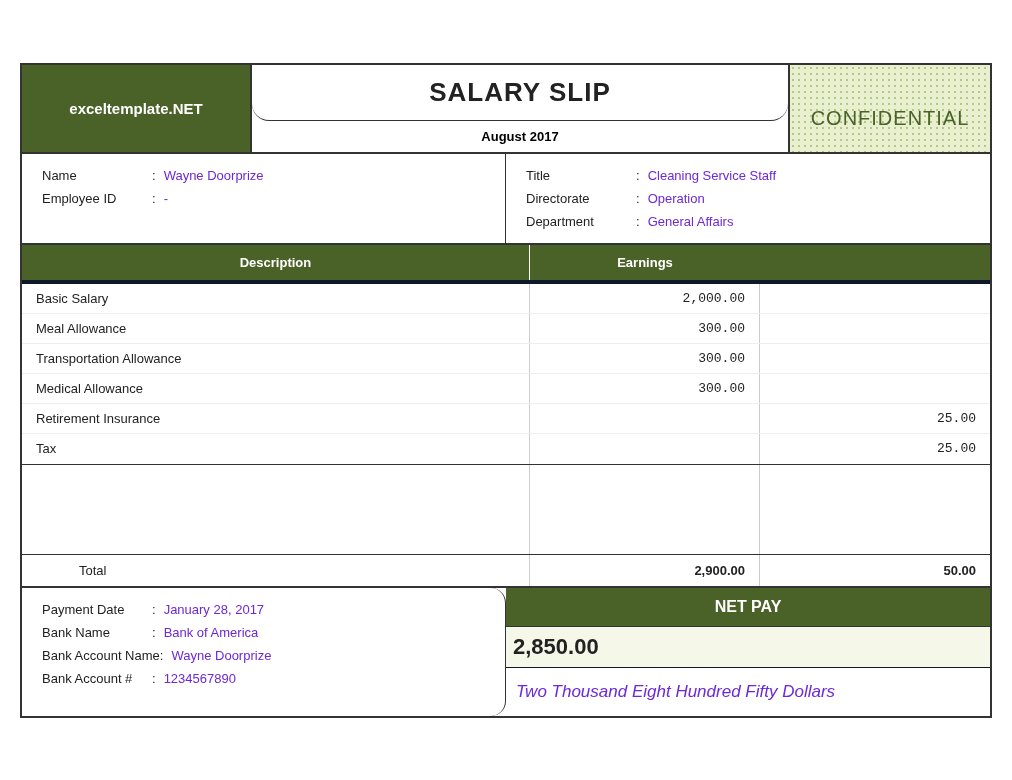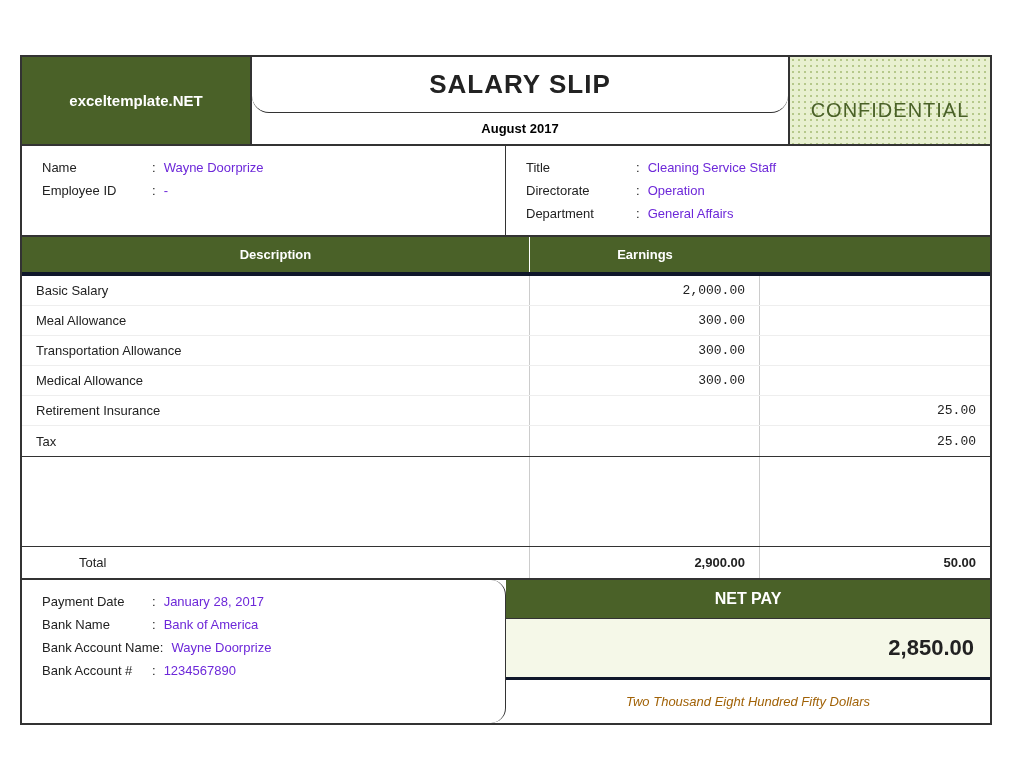--- a/index.html
+++ b/index.html
@@ -205,34 +205,33 @@
       background: #4a6128;
       color: #fff;
       font-weight: bold;
       text-align: center;
       padding: 10px;
       font-size: 16px;
       border-bottom: 1px solid #333;
     }
     .net-pay-value {
       background: #f5f8e8;
-      text-align: right;
-      padding: 16px;
+      text-align: left;
+      padding: 7px;
       font-size: 22px;
       font-weight: bold;
       color: #222;
-      border-bottom: 3px solid #0f172a;
+      border-bottom: 1px solid #0f172a;
     }
     .net-pay-words {
       background: #fff;
-      text-align: center;
       padding: 14px 10px;
       font-style: italic;
-      color: #a16207;
-      font-size: 13px;
+      color: #6d28d9;
+      font-size: 17px;
     }
   </style>
 </head>
 <body>
 
 <div class="slip-wrapper">
 
   <div class="header">
     <div class="header-logo">
       <span>exceltemplate.NET</span>

